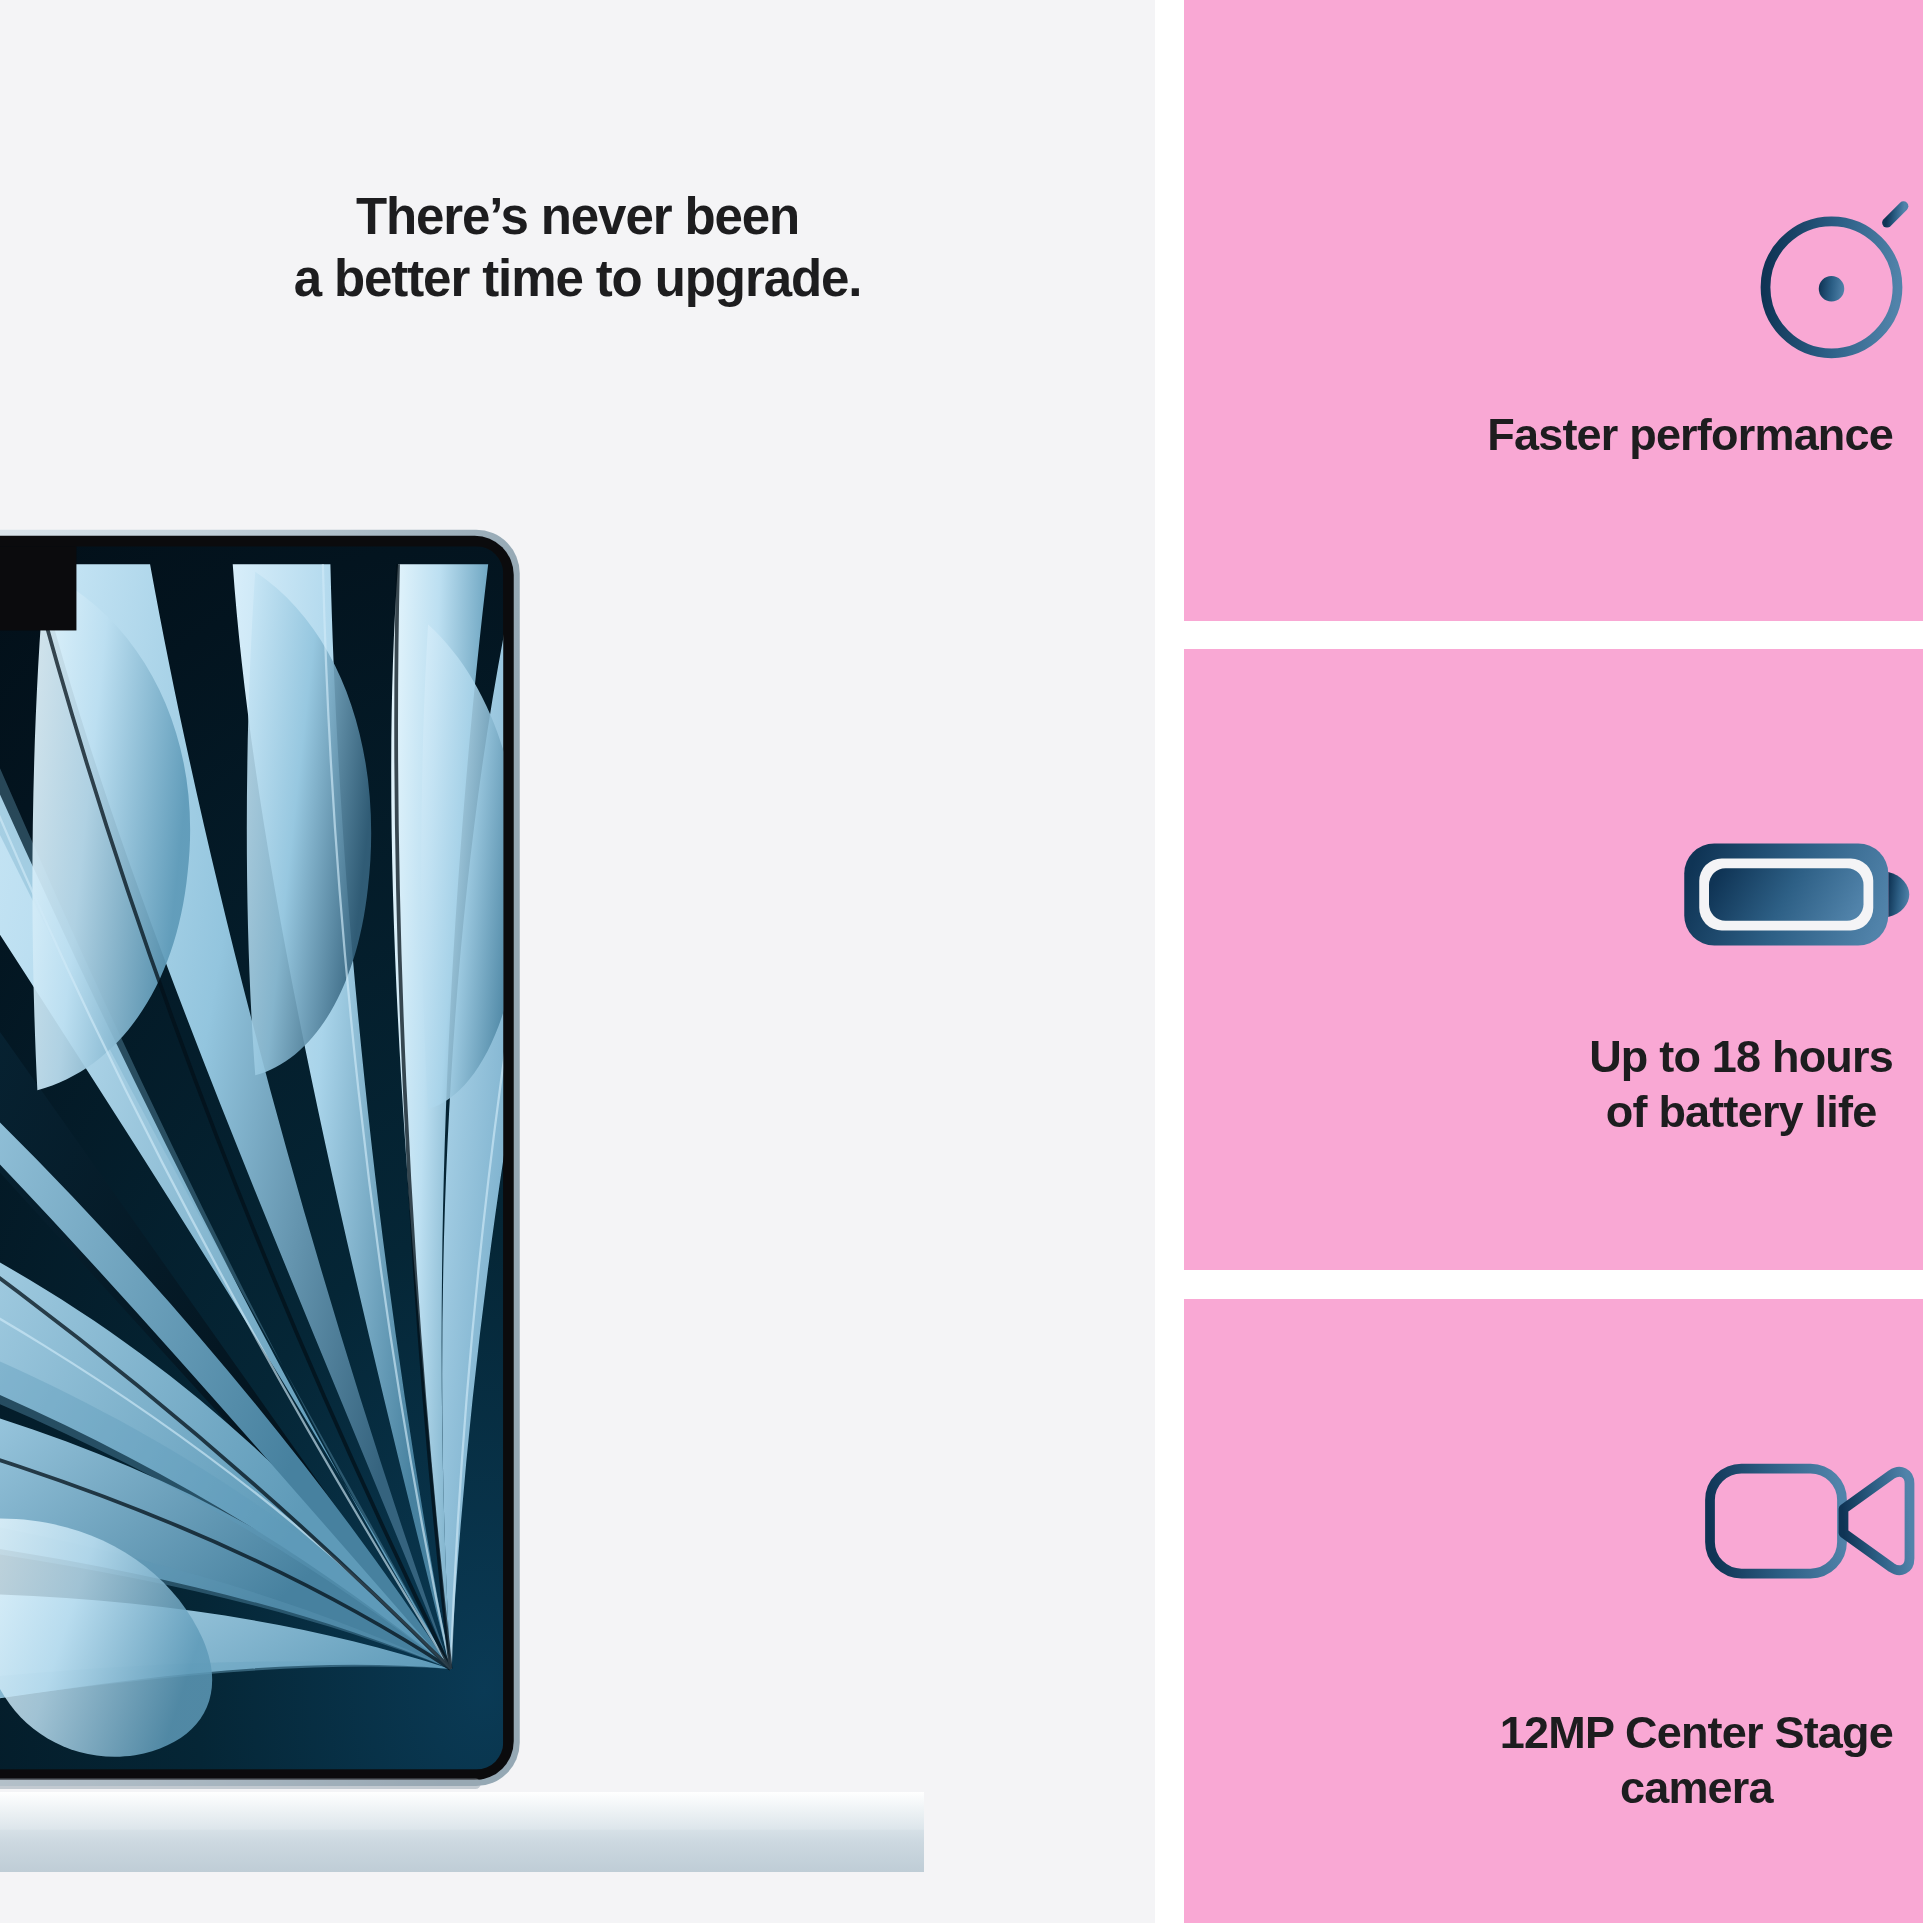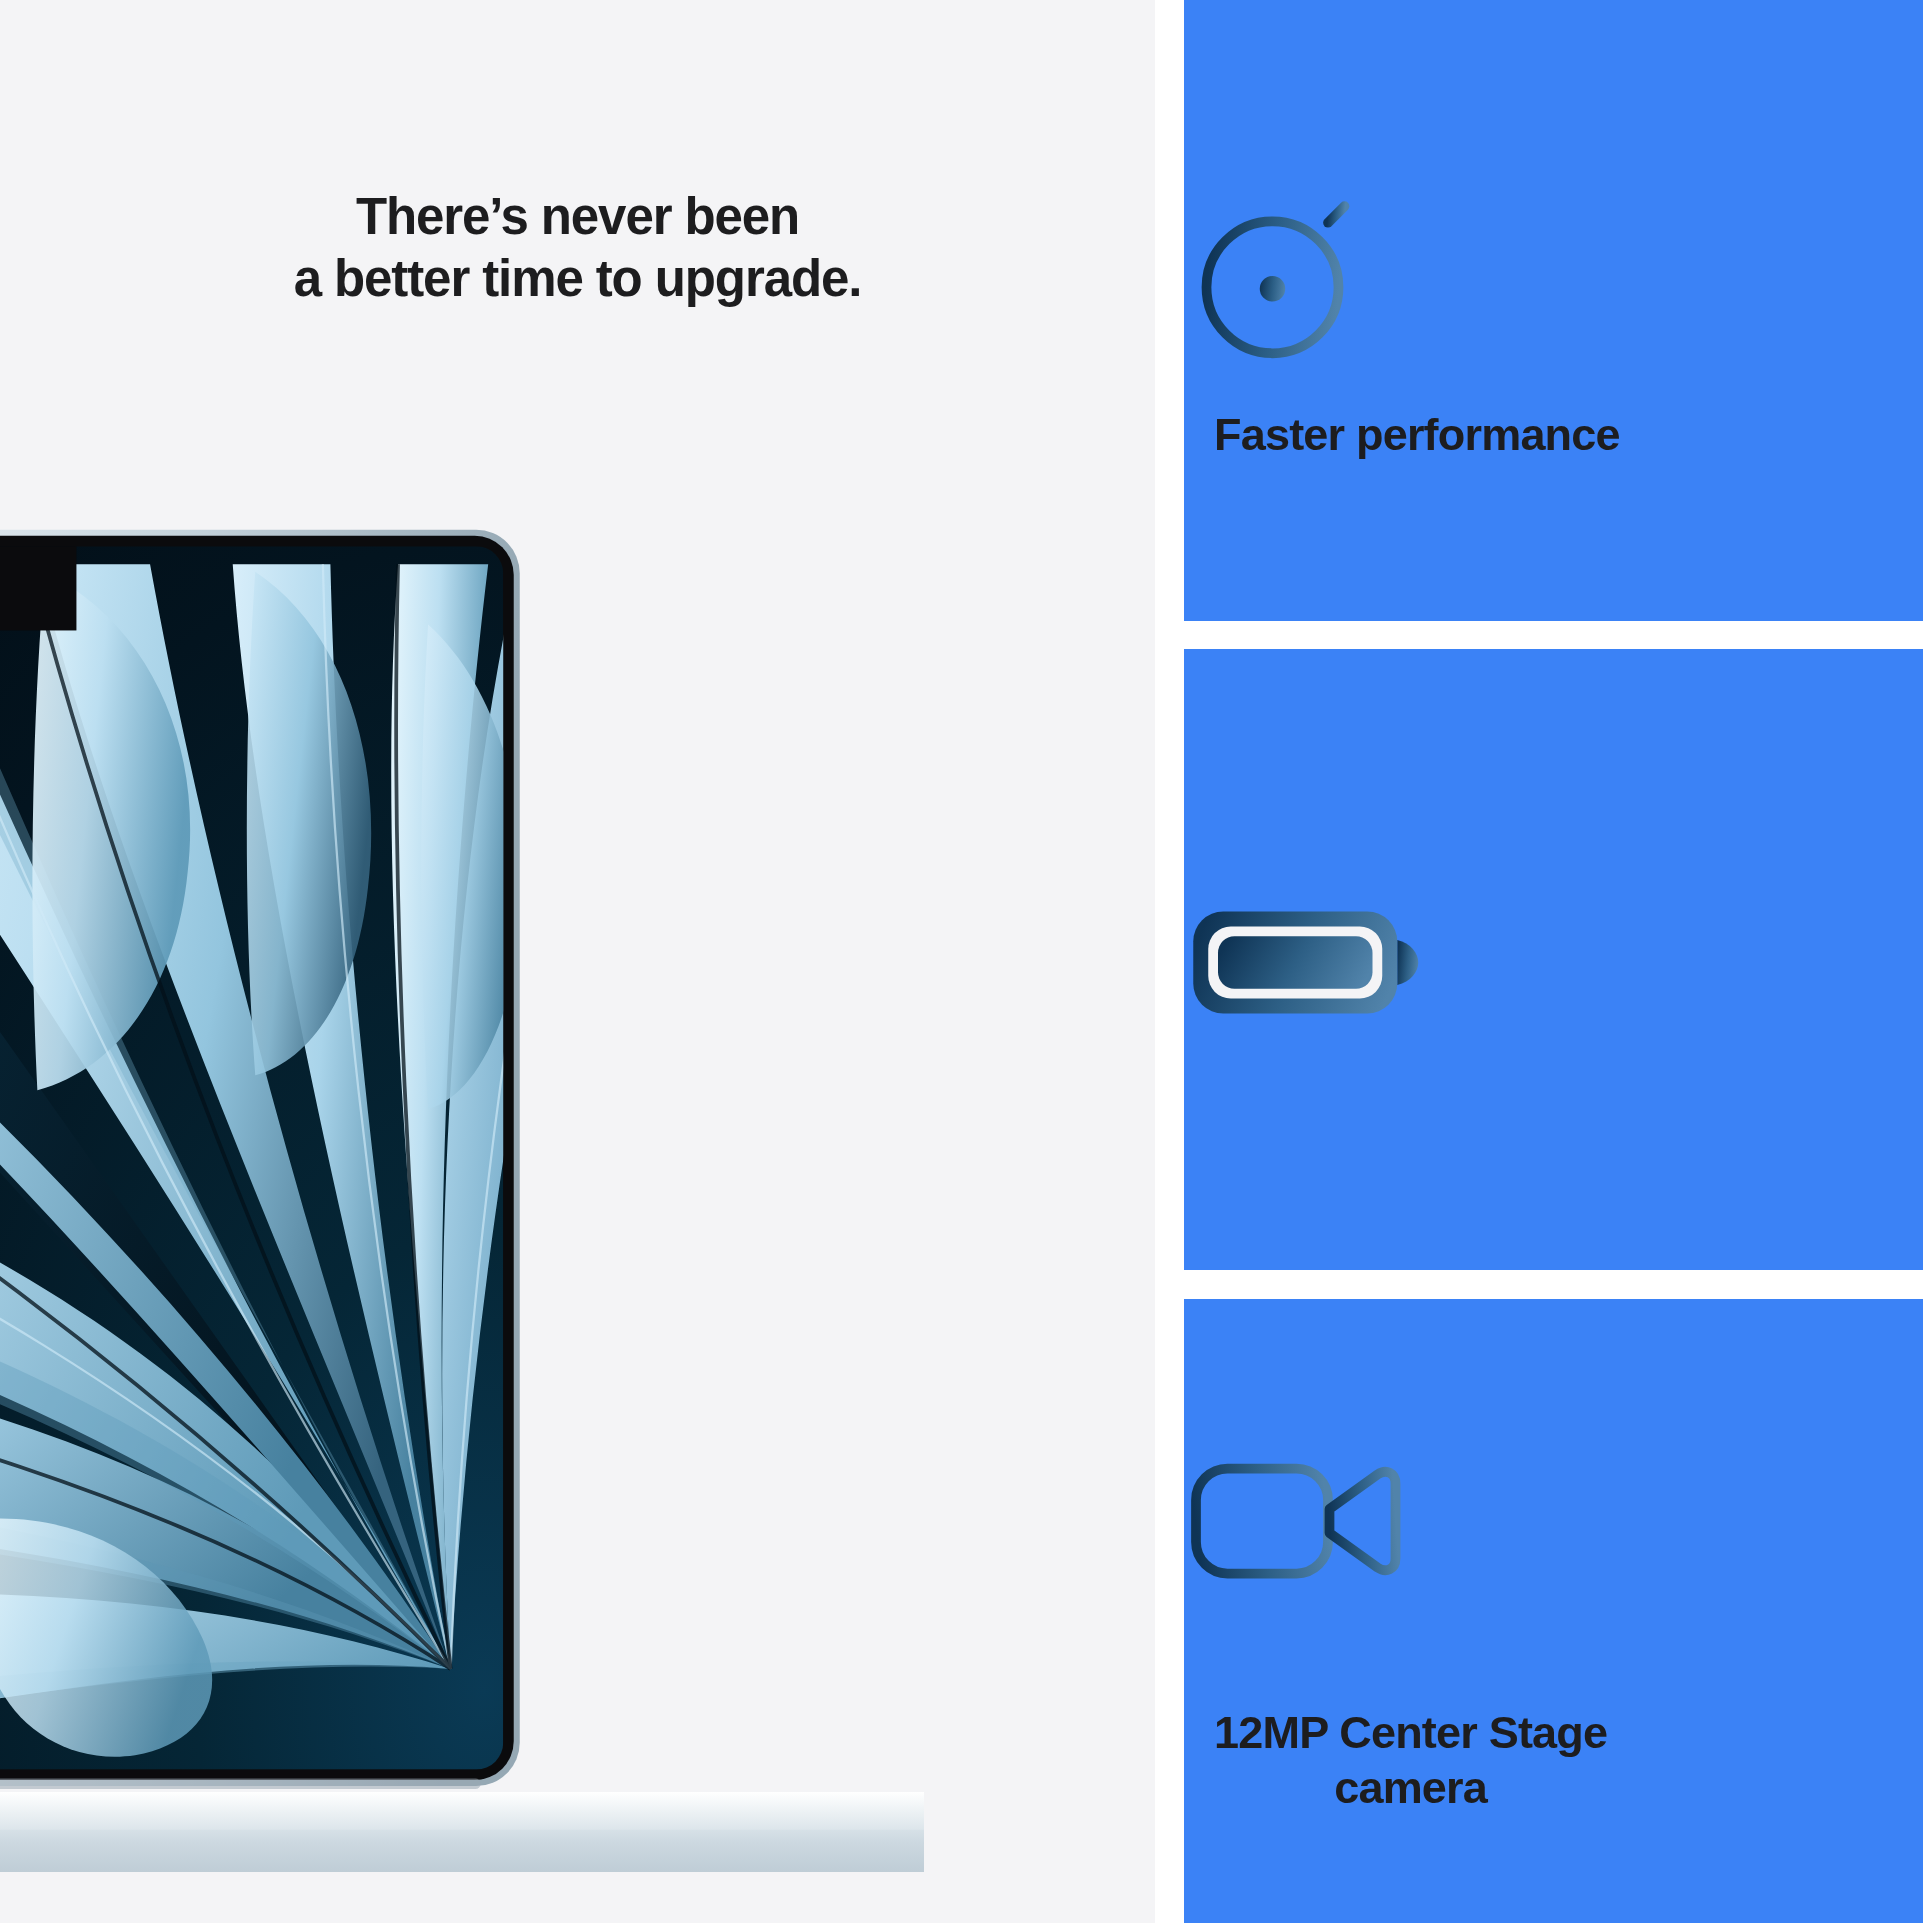--- a/index.html
+++ b/index.html
@@ -55,24 +55,24 @@
     width: 1345px;
     height: 1353px;
   }
   .macbook svg { display: block; }
 
   
   .feature-panel {
     position: absolute;
     left: 1184px;
     width: 739px;
-    background: #3b82f6;
+    background: #f9a8d4;
     display: flex;
     flex-direction: column;
-    align-items: flex-start;
+    align-items: flex-end;
     justify-content: center;
   }
   .panel-1 { top: 0px;    height: 621px; }
   .panel-2 { top: 649px;  height: 621px; }
   .panel-3 { top: 1299px; height: 625px; gap: 48px; }
 
   .feature-icon {
     display: block;
     margin: 0 auto;
   }
@@ -324,20 +324,22 @@
 
         <path d="M284 64 C 302 68, 312 82, 312 94 C 312 106, 302 120, 284 124 Z" fill="url(#gradBatt)"></path>
 
         <rect x="12" y="26" width="272" height="136" rx="40" ry="40" fill="url(#gradBatt)"></rect>
 
         <rect x="32" y="46" width="232" height="96" rx="30" ry="30" fill="#f4f4f6"></rect>
 
         <rect x="45" y="59" width="206" height="70" rx="22" ry="22" fill="url(#gradBatt)"></rect>
       </svg>
     </div>
+    <div class="feature-label">Up to 18 hours
+of battery life</div>
   </div>
 
   <div class="feature-panel panel-3">
     <div class="icon-slot">
       <svg class="feature-icon" width="225" height="135" viewBox="0 0 300 180" xmlns="http://www.w3.org/2000/svg">
         <defs>
           <linearGradient id="gradCam" x1="0" y1="0.55" x2="1" y2="0.45">
             <stop offset="0" stop-color="#0f3455"></stop>
             <stop offset="0.5" stop-color="#2d5f85"></stop>
             <stop offset="1" stop-color="#5183aa"></stop>

